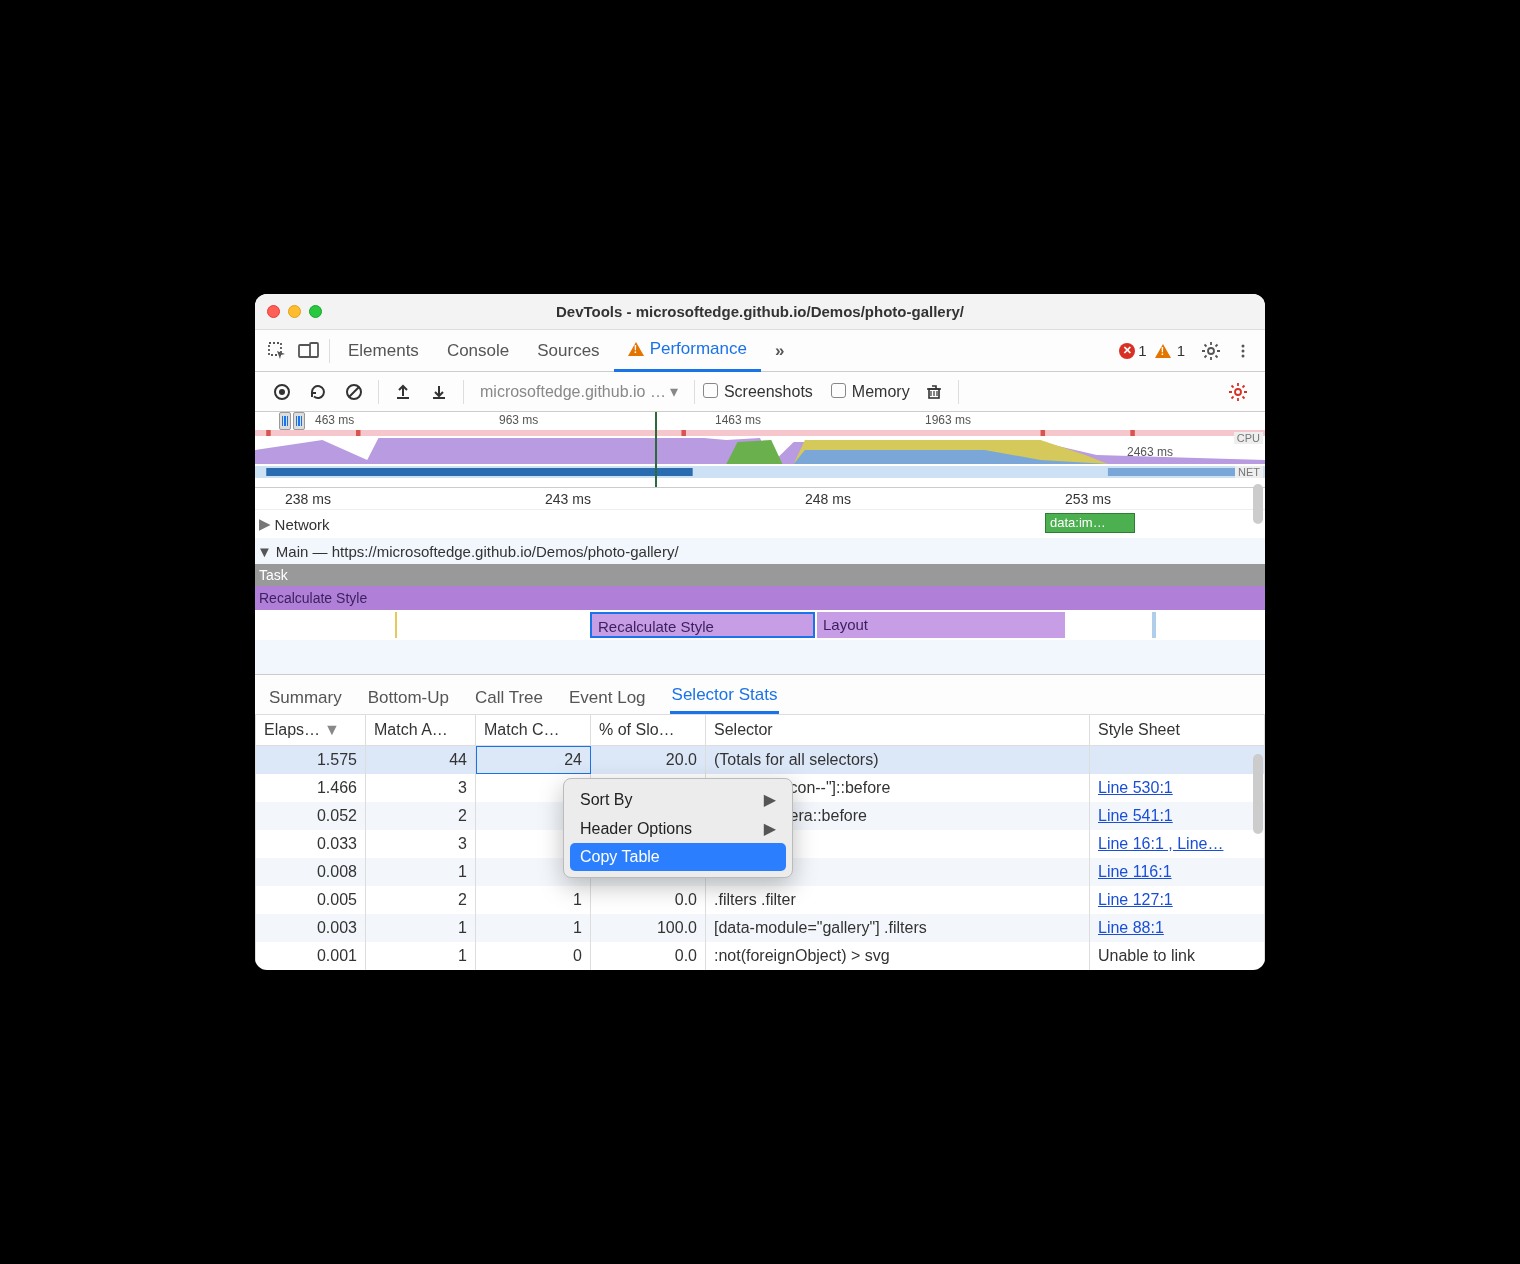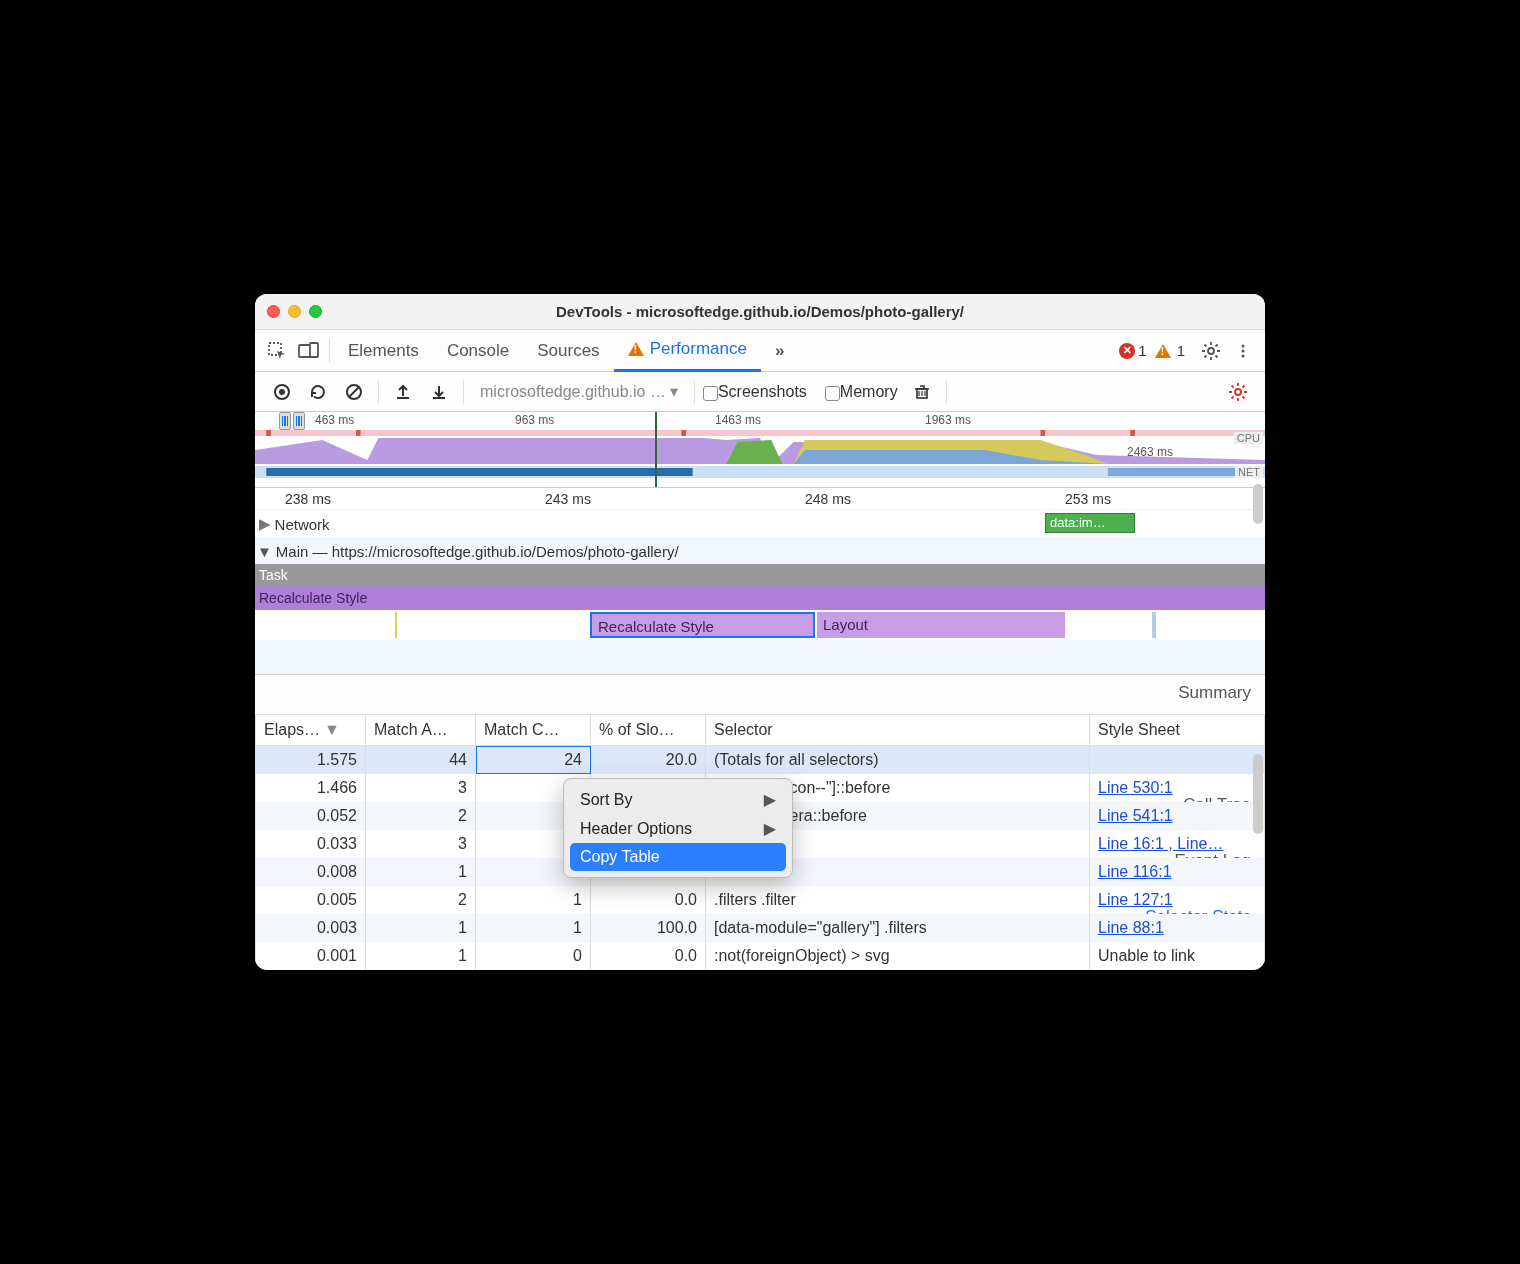--- a/index.html
+++ b/index.html
@@ -94,21 +94,21 @@
     background: #fdfdfd;
     font-size: 16px;
   }
   .sub-toolbar .dropdown {
     color: #888;
     padding: 0 8px;
     display: flex;
     align-items: center;
     gap: 4px;
   }
-  .chk { display: flex; align-items: flex-end; color:#333; font-size:16px;}
+  .chk { display: flex; align-items: flex-start; gap: 6px; color:#333; font-size:16px;}
   .chkbox { width:15px;height:15px;border:1.5px solid #888;border-radius:3px;}
   
   .overview {
     height: 76px;
     background: #fff;
     border-bottom: 1px solid #ccc;
     position: relative;
   }
   .ov-ticks { position:absolute; top:0; left:0; right:0; height:18px; font-size:12px; color:#555;}
   .ov-tick { position:absolute; top:1px; }
@@ -138,21 +138,21 @@
   .track-label{padding-left:2px;color:#333;}
   .flame-area{background:#fff;}
   .bar-gray{background:#999;height:22px;color:#fff;padding-left:4px;font-size:14px;line-height:22px;}
   .bar-purple{background:#b07fd8;height:24px;color:#3b1f5e;padding-left:4px;font-size:14px;line-height:24px;}
   .bar-purple2{background:#c79ee6;height:26px;color:#3b1f5e;padding-left:6px;font-size:15px;line-height:26px;display:inline-block;}
   .bar-purple2.sel{border:2px solid #1a73e8;}
   .spacer-row{height:34px;background:#f2f7fd;}
   
   .bottom-tabs{
     height:40px;display:flex;align-items:flex-end;gap:22px;padding:0 12px;
-    border-top:1px solid #ccc;background:#fdfdfd;font-size:17px;color:#555;flex-direction:column;
+    border-top:1px solid #ccc;background:#fdfdfd;font-size:17px;color:#555;
   }
   .btab{padding:8px 2px 6px;cursor:pointer;}
   .btab.active{color:#1a73e8;border-bottom:3px solid #1a73e8;font-weight:500;}
   
   .tbl {width:100%;border-collapse:collapse;font-size:16px;}
   .tbl th{
     text-align:left;padding:6px 8px;border:1px solid #ddd;background:#fff;
     font-weight:400;color:#333;white-space:nowrap;overflow:hidden;text-overflow:ellipsis;
     position:relative;
   }
@@ -303,21 +303,21 @@
       <svg width="20" height="20" viewBox="0 0 20 20">
           <circle cx="10" cy="10" r="3" fill="none" stroke="#d93025" stroke-width="1.8"></circle>
           <path d="M10 1v3M10 16v3M1 10h3M16 10h3M3.5 3.5l2 2M14.5 14.5l2 2M16.5 3.5l-2 2M5.5 14.5l-2 2" stroke="#d93025" stroke-width="1.8"></path>
         </svg>
     </div>
   </div>
 
   <div class="overview">
     <div class="ov-ticks">
       <span class="ov-tick" style="left:60px;">463 ms</span>
-      <span class="ov-tick" style="left:260px;text-align:center;">963 ms</span>
+      <span class="ov-tick" style="left:244px;text-align:center;">963 ms</span>
       <span class="ov-tick" style="left:460px;">1463 ms</span>
       <span class="ov-tick" style="left:670px;">1963 ms</span>
       <span class="ov-tick" style="left:872px;margin-top:32px;">2463 ms</span>
     </div>
     <div class="viewport-handle" style="left:24px;">
         <div class="bars">
           <span></span>
           <span></span>
           <span></span>
         </div>

